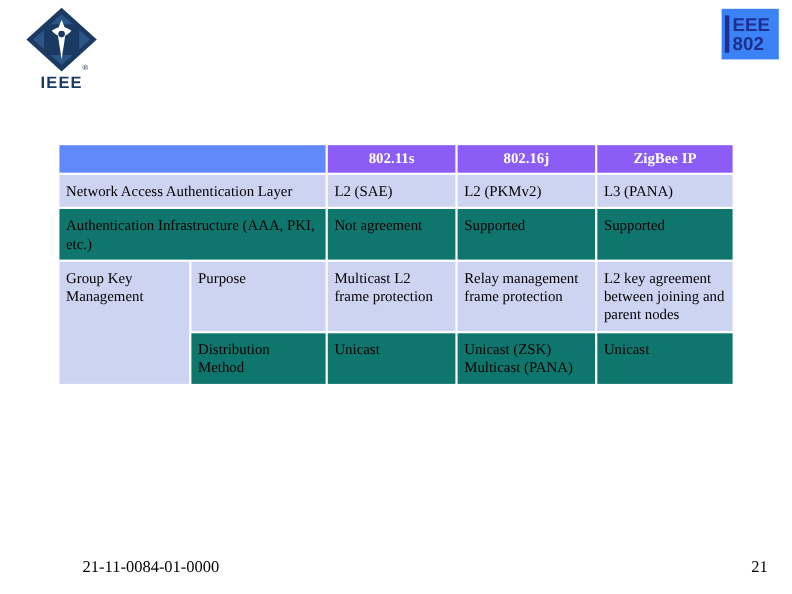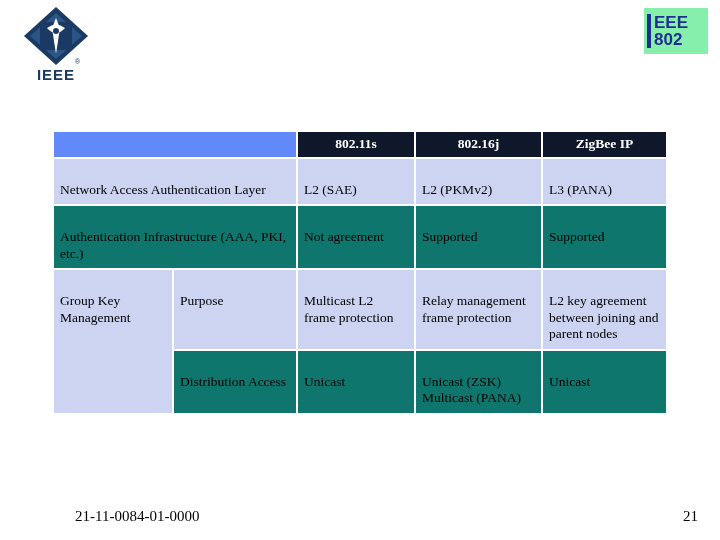--- a/index.html
+++ b/index.html
@@ -32,23 +32,23 @@
     width: 76px;
     height: 80px;
   }
   .ieee-logo svg { display: block; }
 
   
   .badge802 {
     position: absolute;
     right: 12px;
     top: 8px;
-    width: 64px;
+    width: 52px;
     height: 46px;
-    background: #86efac;
+    background: #3b82f6;
     display: flex;
     align-items: center;
     justify-content: flex-start;
     padding-left: 3px;
     box-sizing: border-box;
   }
   .badge802 .bar {
     width: 4px;
     height: 34px;
     background: #1f2f8f;
@@ -90,29 +90,29 @@
   table.cmp {
     border-collapse: separate;
     border-spacing: 2px;
     width: 608px;
     table-layout: fixed;
     font-size: 13.5px;
     color: #000000;
   }
   table.cmp td, table.cmp th {
     vertical-align: top;
-    padding: 23px 6px 6px 6px;
+    padding: 7px 6px 6px 6px;
     text-align: left;
     font-weight: normal;
     line-height: 1.22;
     box-sizing: border-box;
   }
   
   table.cmp thead th {
-    background: #0f172a;
+    background: #8b5cf6;
     color: #ffffff;
     font-weight: bold;
     text-align: center;
     height: 25px;
     padding: 4px 6px;
     font-size: 13.5px;
   }
   table.cmp thead th.blank {
     background: #6189fa;
   }
@@ -211,21 +211,21 @@
 
         <tr>
           <td class="dark" rowspan="2">Group Key Management</td>
           <td class="dark">Purpose</td>
           <td class="dark">Multicast L2 frame protection</td>
           <td class="dark">Relay management frame protection</td>
           <td class="dark">L2 key agreement between joining and parent nodes</td>
         </tr>
 
         <tr>
-          <td class="light">Distribution Access</td>
+          <td class="light">Distribution Method</td>
           <td class="light">Unicast</td>
           <td class="light">Unicast (ZSK) Multicast (PANA)</td>
           <td class="light">Unicast</td>
         </tr>
       </tbody>
     </table>
   </div>
 
   <div class="footer-doc">21-11-0084-01-0000</div>
   <div class="footer-page">21</div>

